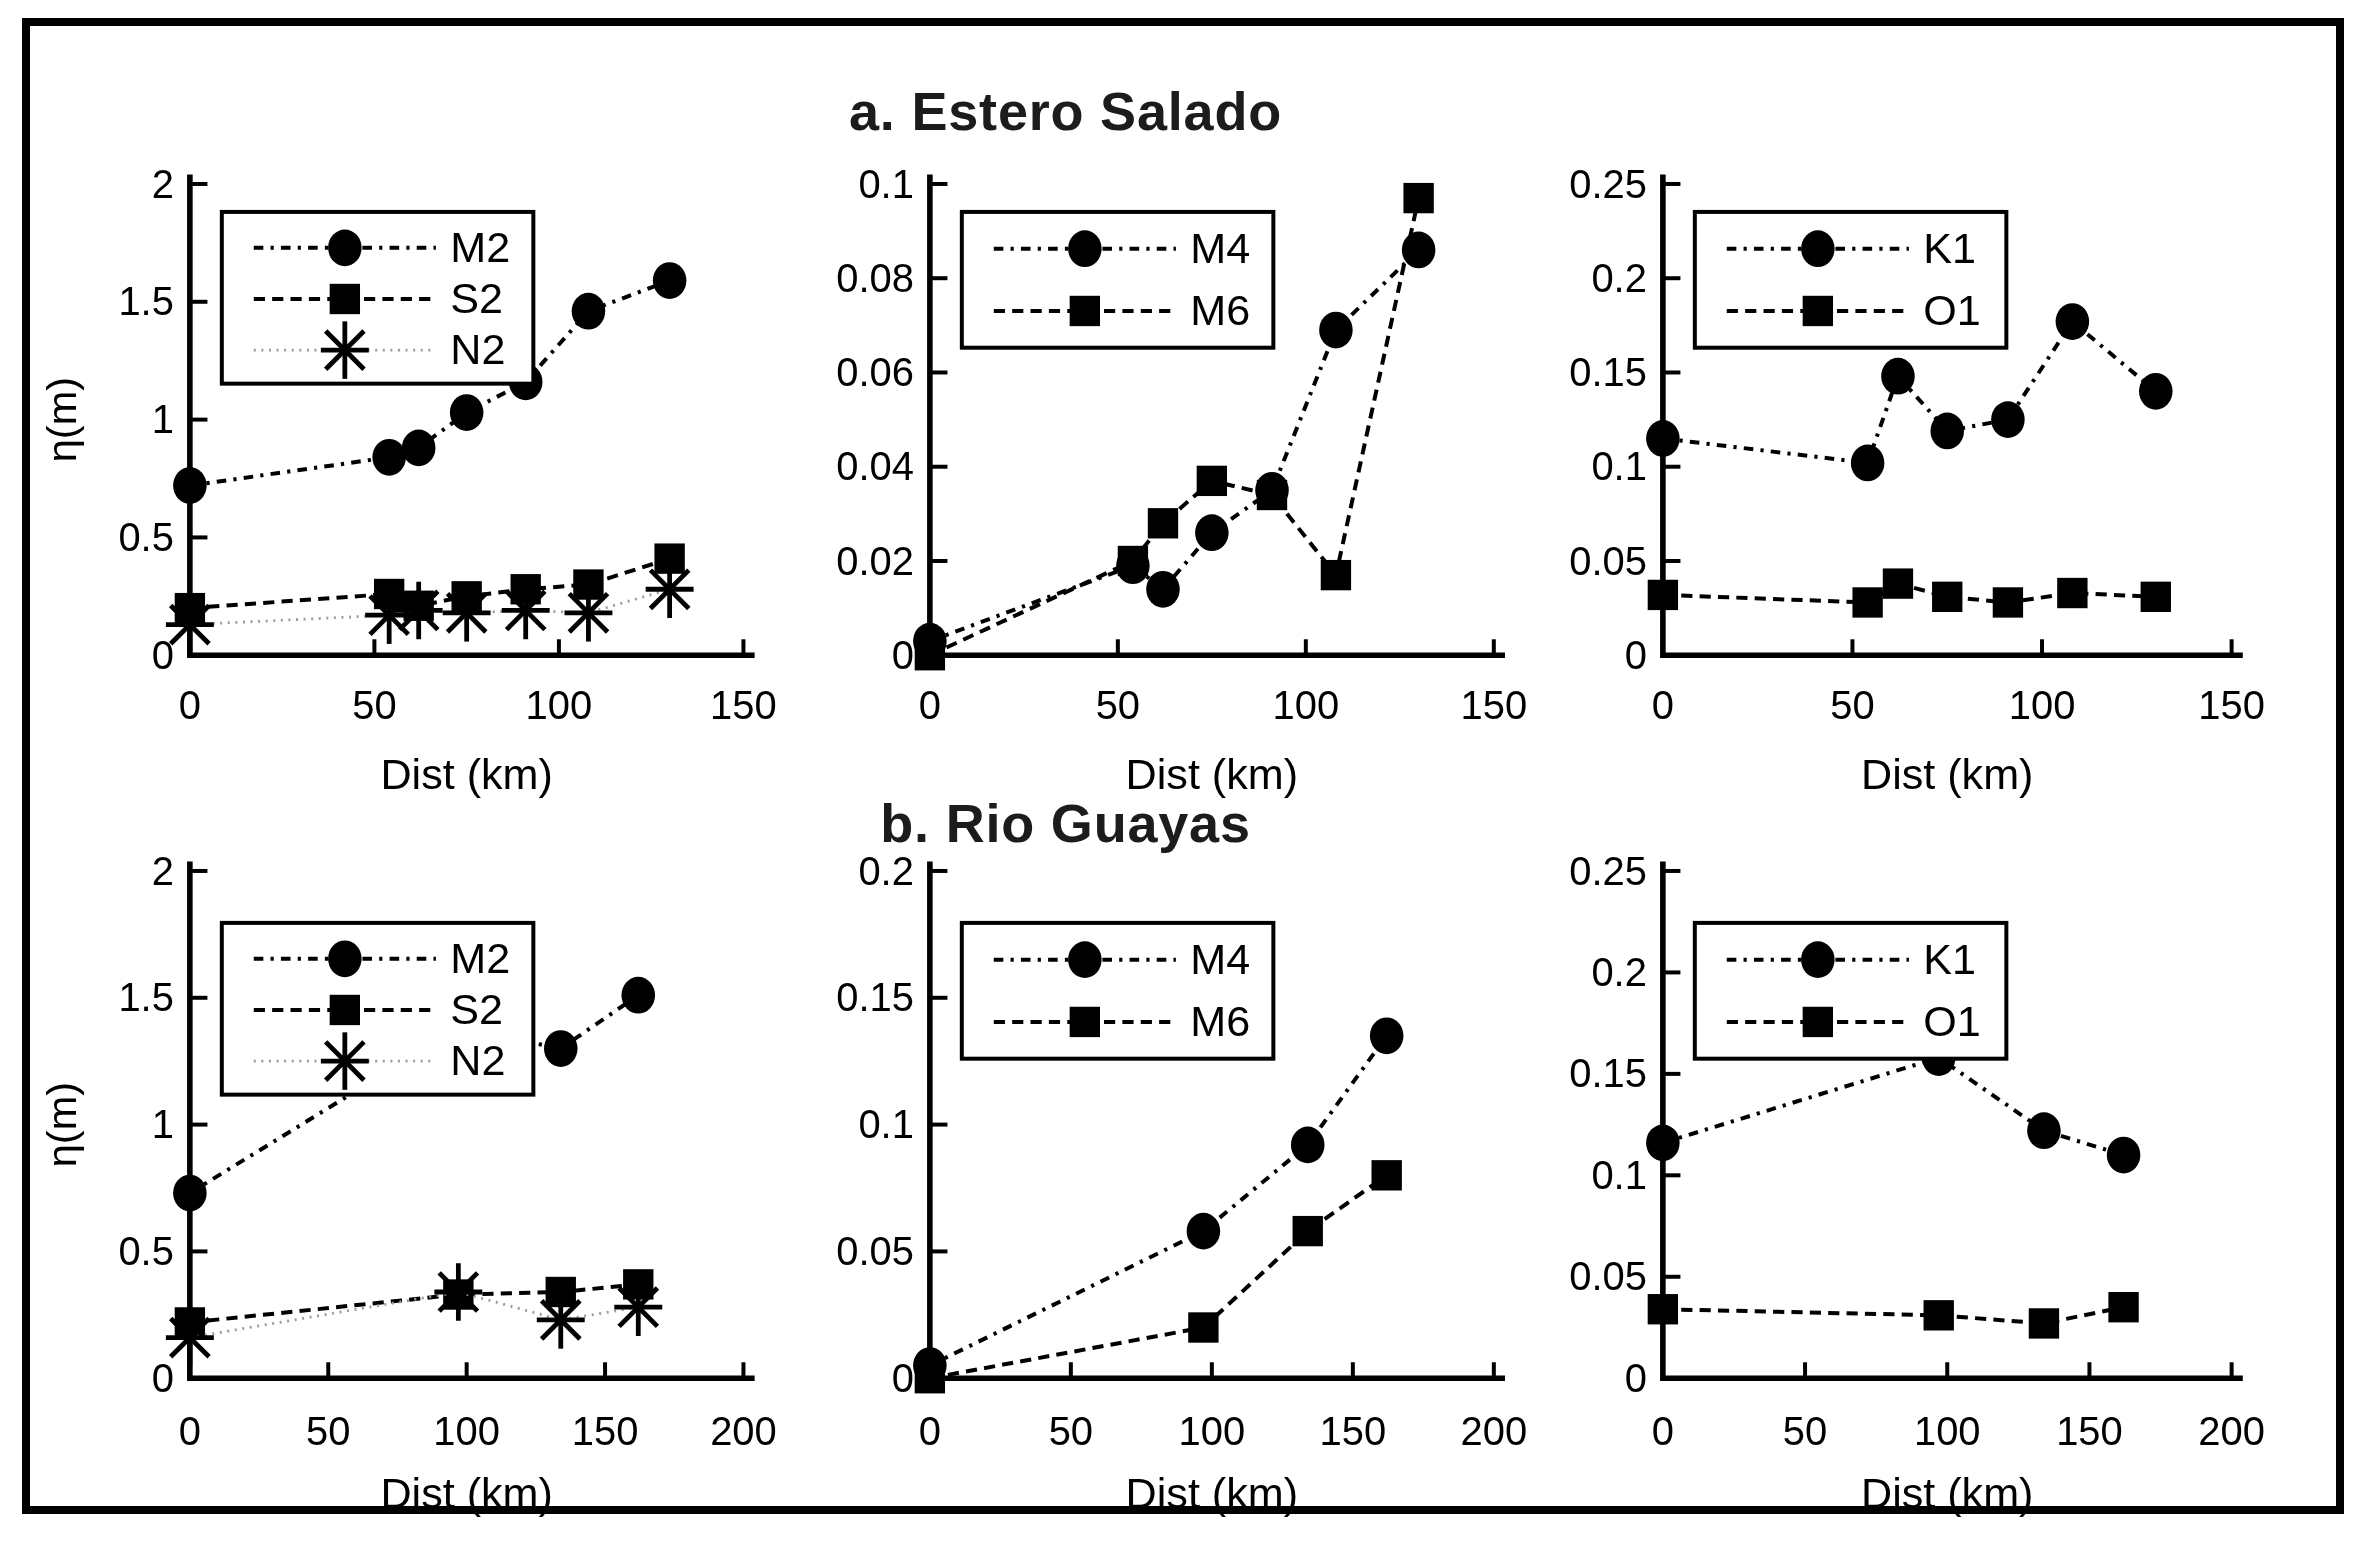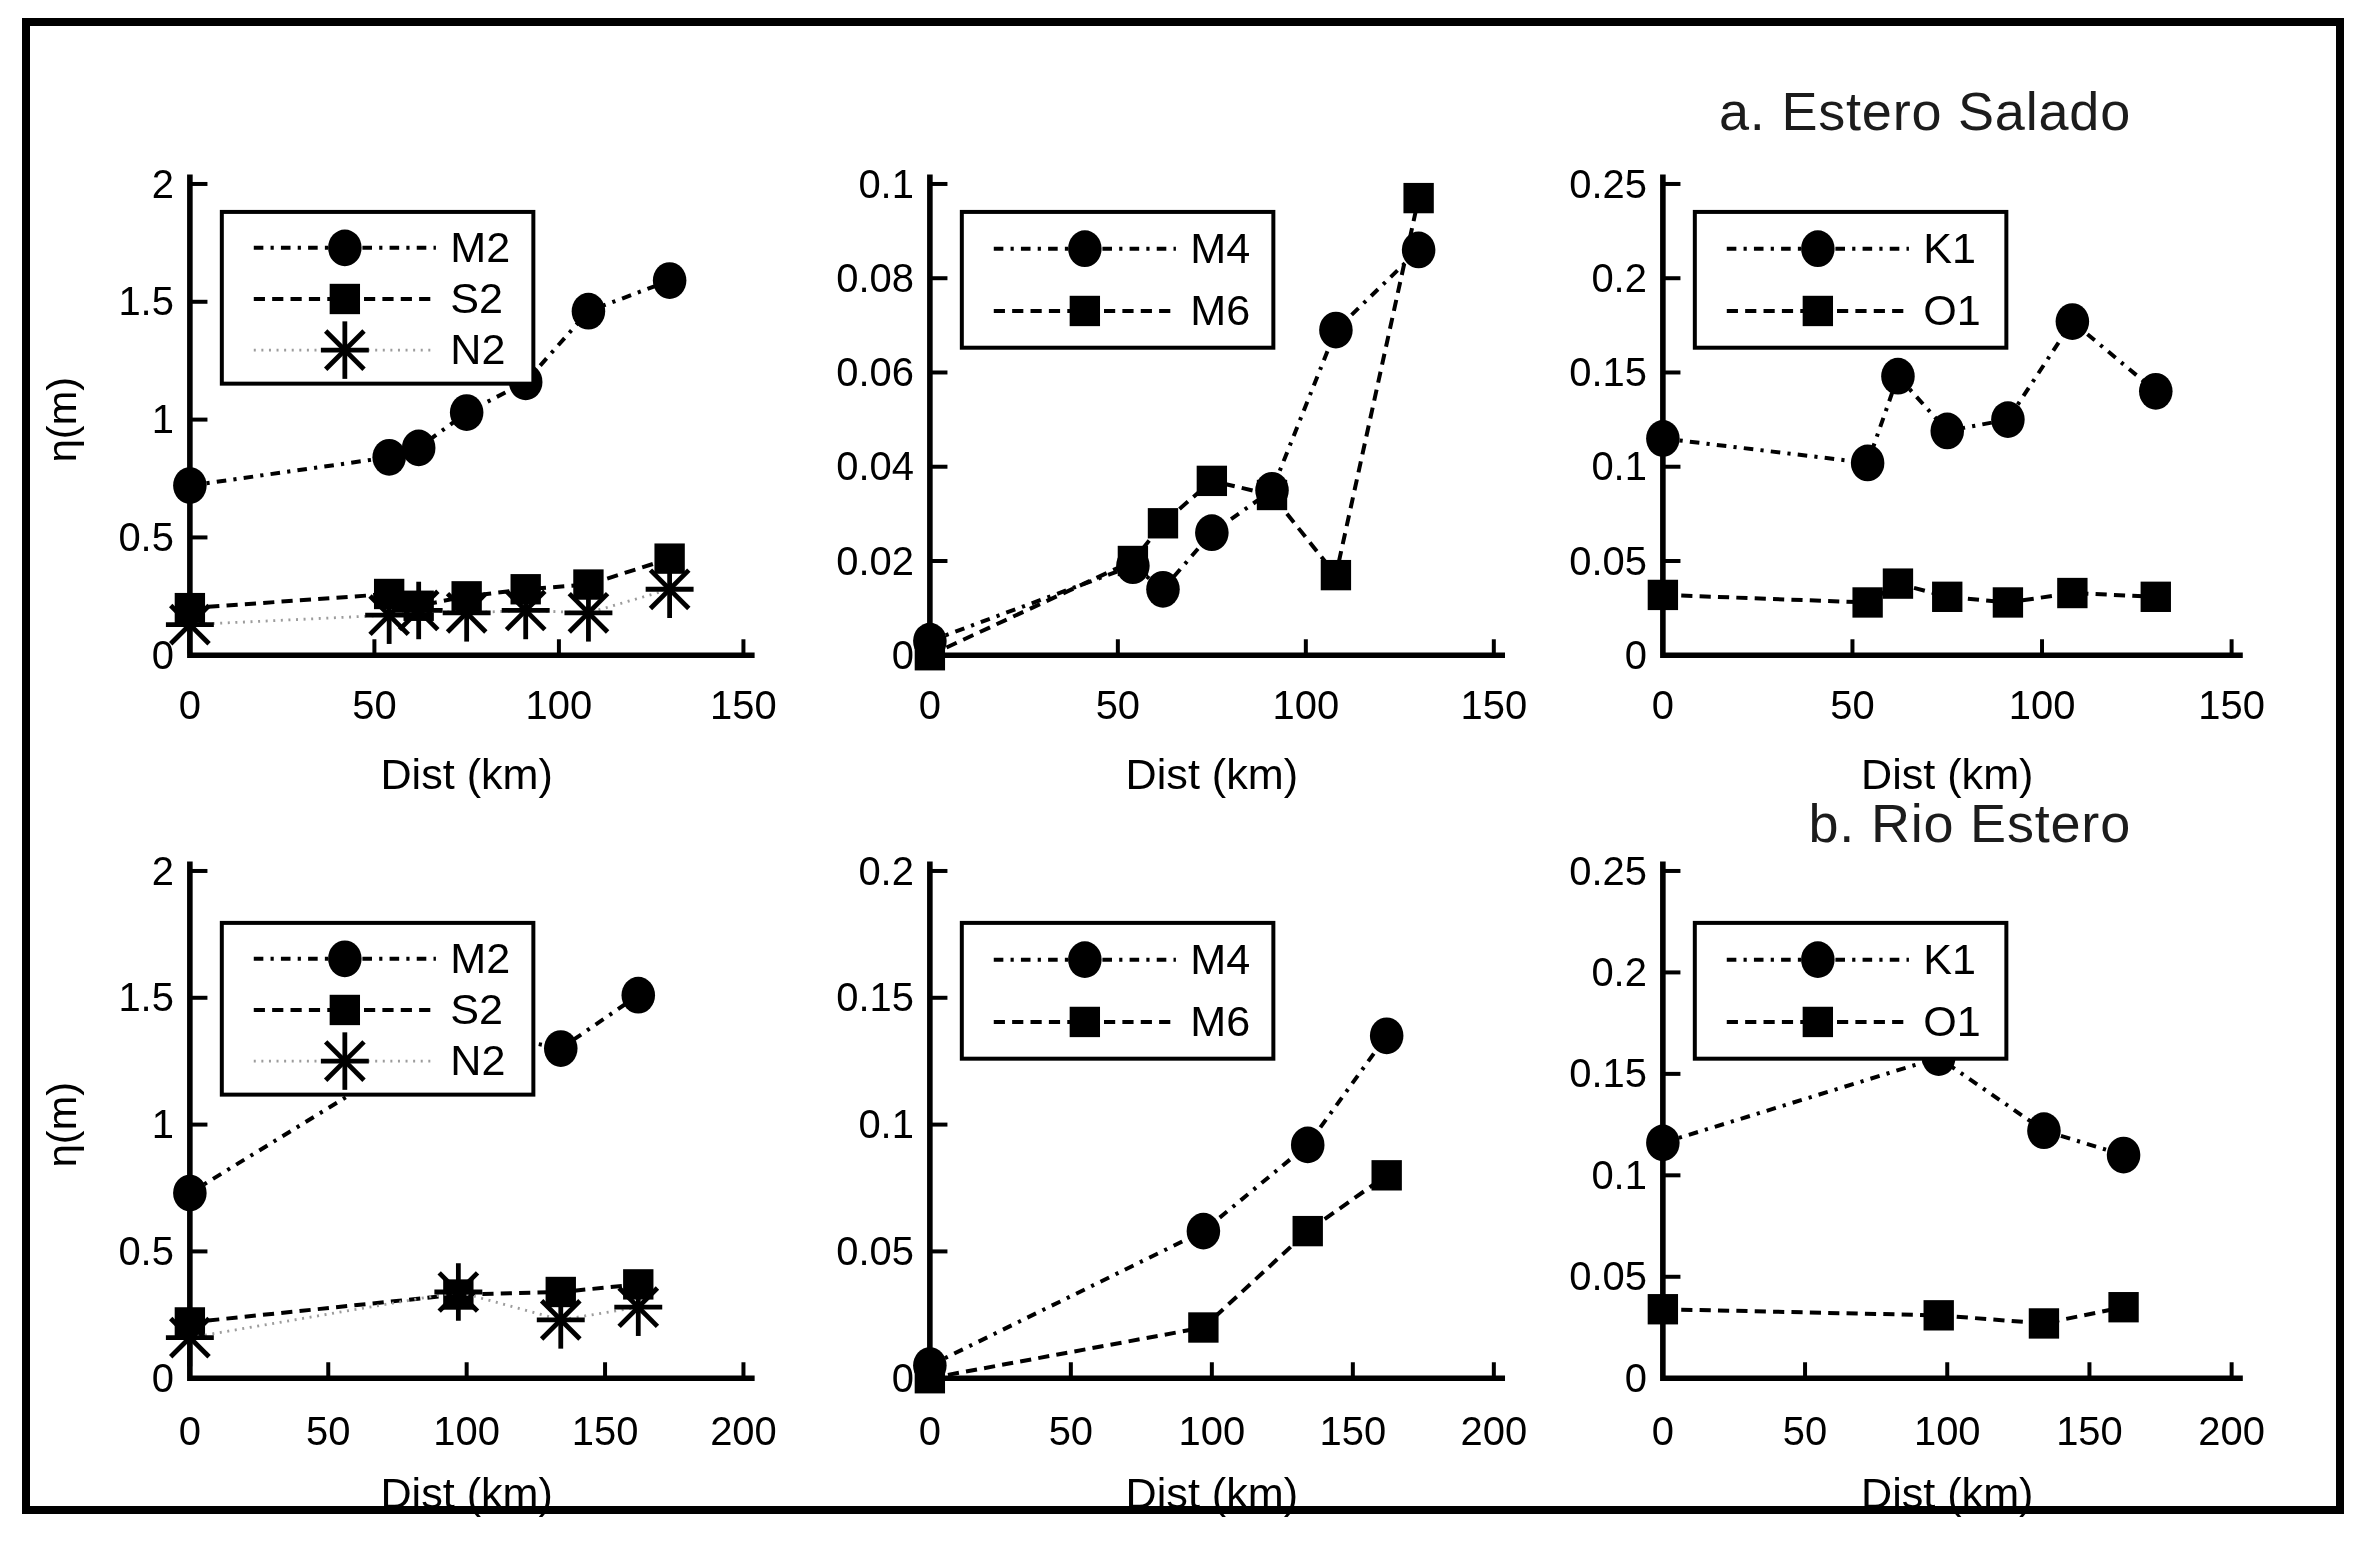--- a/index.html
+++ b/index.html
@@ -1,39 +1,39 @@
 <!DOCTYPE html>
 <html style="font-size:12.8px"><head>
 <meta charset="utf-8">
 <style>
   html,body{margin:0;padding:0;background:#ffffff;}
   body{width:2377px;height:1547px;position:relative;overflow:hidden;
        font-family:"Liberation Sans", sans-serif;color:#000;}
   .frame{position:absolute;left:22.4px;top:17.6px;width:2322px;height:1496px;
          border:8px solid #000;box-sizing:border-box;}
-  .row-title{position:absolute;left:0;width:2131px;text-align:right;
-             font-size:54px;color:#1c1c1c;letter-spacing:0.8px;}
+  .row-title{position:absolute;left:0;width:2131px;text-align:center;
+             font-size:54px;color:#1c1c1c;letter-spacing:0.8px;font-weight:bold;}
   #title-a{top:80px;}
   #title-b{top:792px;}
   .subplot{position:absolute;width:783px;}
   .r0{top:160px;height:655px;}
   .r1{top:847px;height:687px;}
   .c0{left:46px;}
   .c1{left:786px;}
   .c2{left:1519px;}
   svg{display:block;}
   svg text{font-family:"Liberation Sans", sans-serif;}
 </style>
 </head>
 <body>
 
 <div class="frame"></div>
 
 <div class="row-title" id="title-a">a. Estero Salado</div>
-<div class="row-title" id="title-b">b. Rio Estero</div>
+<div class="row-title" id="title-b">b. Rio Guayas</div>
 
 <div class="subplot r0 c0">
     <svg width="783" height="655" viewBox="0 0 980 820">
       <path d="M 180 18 L 180 620 L 887 620" fill="none" stroke="#000" stroke-width="7"></path>
       <line x1="180" y1="620" x2="180" y2="600" stroke="#000" stroke-width="5"></line>
       <text x="180" y="700" text-anchor="middle" font-size="50" fill="#000">0</text>
       <line x1="411" y1="620" x2="411" y2="600" stroke="#000" stroke-width="5"></line>
       <text x="411" y="700" text-anchor="middle" font-size="50" fill="#000">50</text>
       <line x1="642" y1="620" x2="642" y2="600" stroke="#000" stroke-width="5"></line>
       <text x="642" y="700" text-anchor="middle" font-size="50" fill="#000">100</text>

